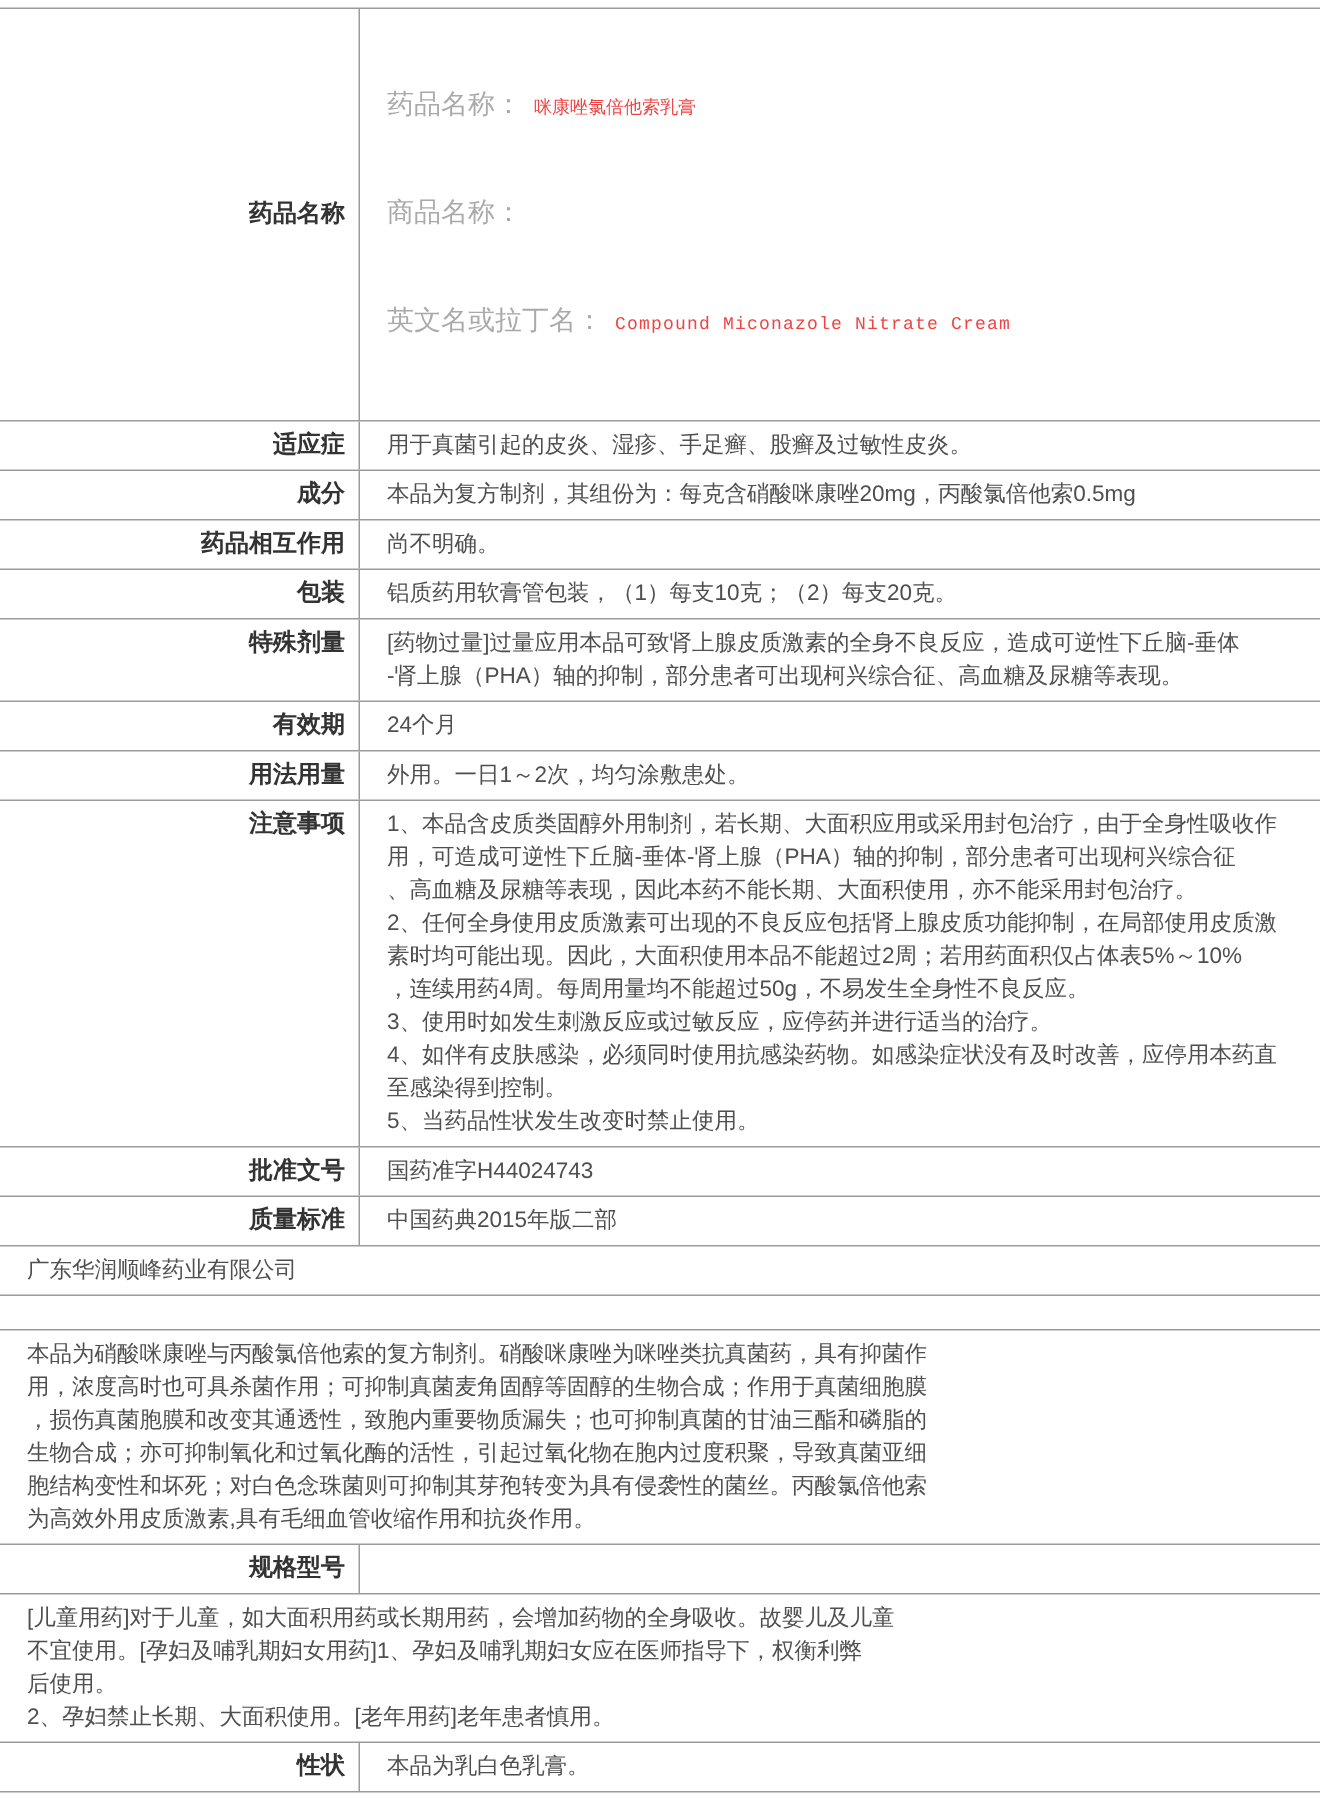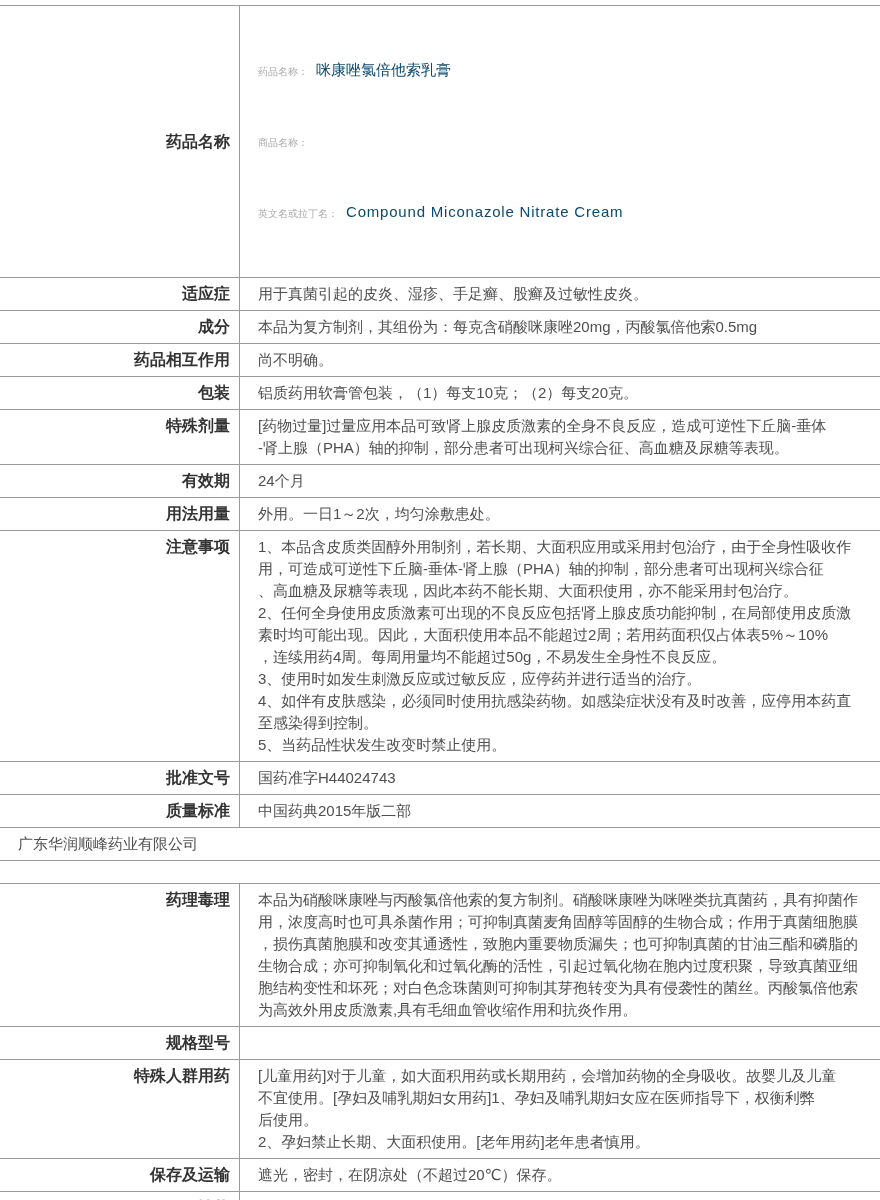--- a/index.html
+++ b/index.html
@@ -57,26 +57,27 @@
   .name-row .content-cell {
     padding-top: 7px;
     padding-bottom: 7px;
   }
   .name-line {
     line-height: 25px;
     white-space: normal;
   }
   .name-key {
     color: #aaaaaa;
-    font-size: 10px;
+    font-size: 18px;
     margin-right: 8px;
   }
   .name-value {
-    color: #0c4a6e;
-    font-size: 15px;
+    color: #ef4444;
+    font-size: 12px;
+    font-family: Liberation Mono, monospace;
   }
   .english-value {
     letter-spacing: 0.8px;
   }
 </style>
 </head>
 <body>
 
 <div class="page">
   <div class="drug-table">
@@ -159,46 +160,40 @@
 
   <div class="row">
     <div class="content-cell">广东华润顺峰药业有限公司</div>
   </div>
 
   <div class="row">
     <div class="content-cell"></div>
   </div>
 
   <div class="row">
-    <div class="label-cell">药理毒理</div>
     <div class="content-cell">本品为硝酸咪康唑与丙酸氯倍他索的复方制剂。硝酸咪康唑为咪唑类抗真菌药，具有抑菌作
 用，浓度高时也可具杀菌作用；可抑制真菌麦角固醇等固醇的生物合成；作用于真菌细胞膜
 ，损伤真菌胞膜和改变其通透性，致胞内重要物质漏失；也可抑制真菌的甘油三酯和磷脂的
 生物合成；亦可抑制氧化和过氧化酶的活性，引起过氧化物在胞内过度积聚，导致真菌亚细
 胞结构变性和坏死；对白色念珠菌则可抑制其芽孢转变为具有侵袭性的菌丝。丙酸氯倍他索
 为高效外用皮质激素,具有毛细血管收缩作用和抗炎作用。</div>
   </div>
 
   <div class="row">
     <div class="label-cell">规格型号</div>
     <div class="content-cell"></div>
   </div>
 
   <div class="row">
-    <div class="label-cell">特殊人群用药</div>
     <div class="content-cell">[儿童用药]对于儿童，如大面积用药或长期用药，会增加药物的全身吸收。故婴儿及儿童
 不宜使用。[孕妇及哺乳期妇女用药]1、孕妇及哺乳期妇女应在医师指导下，权衡利弊
 后使用。
 2、孕妇禁止长期、大面积使用。[老年用药]老年患者慎用。</div>
   </div>
 
-  <div class="row">
-    <div class="label-cell">保存及运输</div>
-    <div class="content-cell">遮光，密封，在阴凉处（不超过20℃）保存。</div>
-  </div>
 
   <div class="row">
     <div class="label-cell">性状</div>
     <div class="content-cell">本品为乳白色乳膏。</div>
   </div>
 
 </div>
 
   </div>
 </div>

